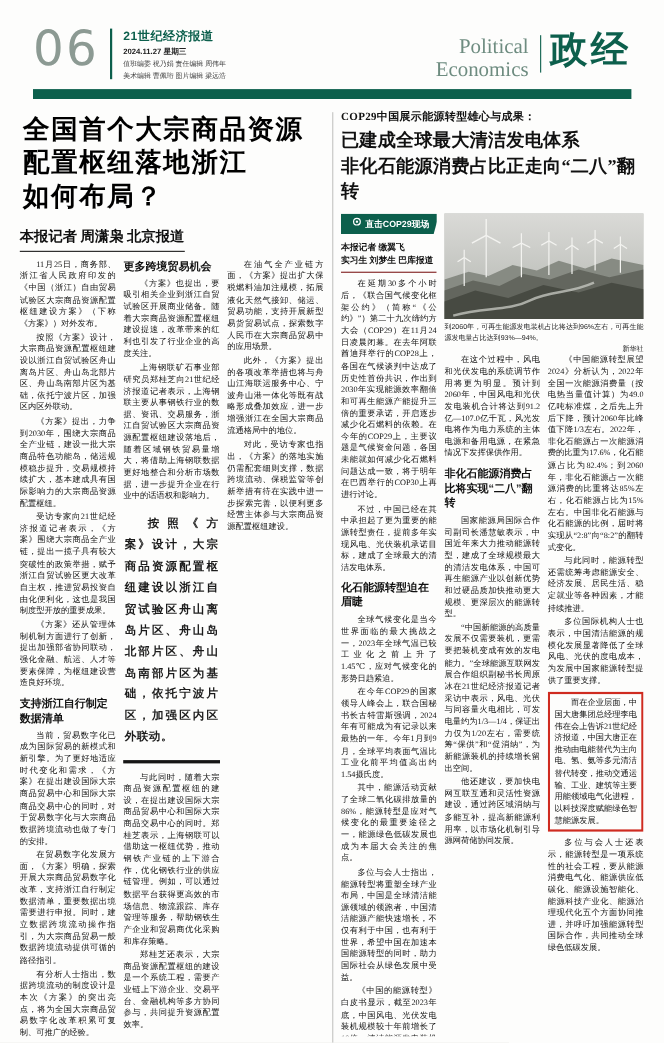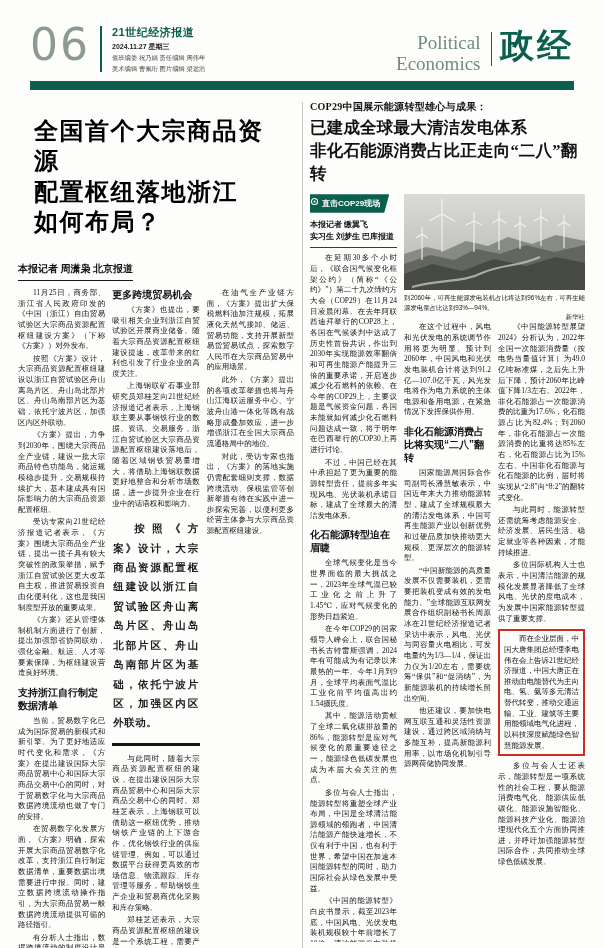--- a/index.html
+++ b/index.html
@@ -17,36 +17,36 @@
   .sec-en{font-size:19px;line-height:1.08;color:#6e8c80;text-align:right;padding-top:9px;}
   .sec-div{width:1.5px;height:34px;background:#0c5f4c;margin:8px 8px 0 10px;}
   .sec-cn{font-size:34px;font-weight:900;color:#0c5f4c;line-height:1;padding-top:5px;letter-spacing:3px;text-align:right;}
   .green-bar{height:9px;background:#0c5f4c;margin:7px 30px 0 30px;}
   
   main{display:flex;padding:10px 18px 0 18px;}
   .left-article{width:276px;flex:none;}
   .article-sep{width:1px;background:#c4c4c1;margin:2px 7px 0 8px;flex:none;}
   .right-article{flex:1;min-width:0;}
   
-  .lhead{font-size:24px;font-weight:900;line-height:1.26;letter-spacing:1.5px;color:#000;margin:16px;}
-  .lbyline{display:inline-block;font-size:10px;font-weight:700;margin-top:9px;padding-bottom:4px;border-bottom:1.5px solid #1a1a1a;}
+  .lhead{font-size:24px;font-weight:900;line-height:1.26;letter-spacing:1.5px;color:#000;margin:3px;}
+  .lbyline{display:inline-block;font-size:13px;font-weight:700;margin-top:9px;padding-bottom:4px;border-bottom:1.5px solid #1a1a1a;}
   .lcols{margin-top:7px;height:716px;column-count:3;column-gap:7px;column-fill:auto;
          font-size:7.5px;line-height:1.42;text-align:justify;overflow:hidden;}
   .para{margin:0 0 2px;text-indent:2em;}
   h3.sub{font-size:10px;font-family:"Liberation Sans",sans-serif;font-weight:900;margin:7px 0 4px;line-height:1.3;break-inside:avoid;text-align:left;}
   .pullquote{margin:6px 0 8px;padding:4px 1px 10px 1px;border-bottom:3px solid #161616;
              font-size:10.5px;line-height:1.85;font-weight:700;color:#1c1c1c;break-inside:avoid;text-indent:2em;letter-spacing:.5px;}
   
   .kicker{font-size:10px;font-weight:700;letter-spacing:.3px;line-height:1.3;}
   .rhead{font-size:16.5px;font-weight:900;line-height:1.4;margin:3px 0 0;letter-spacing:.2px;}
   .rbody{display:flex;gap:7px;margin-top:9px;position:relative;}
   .rcol{width:87px;flex:none;height:748px;overflow:hidden;font-size:7.5px;line-height:1.42;text-align:justify;}
   .rcol.pad{padding-top:128px;box-sizing:border-box;}
   .badge{display:inline-flex;align-items:center;gap:3px;background:#0c5f4c;color:#fff;font-size:8px;font-weight:700;
-         font-family:"Liberation Sans",sans-serif;padding:3px 9px 3px 0;white-space:nowrap;
+         font-family:"Liberation Sans",sans-serif;padding:3px 9px 3px 10px;white-space:nowrap;
          clip-path:polygon(0 0,100% 0,calc(100% - 5px) 100%,0 100%);}
   .rbyline{font-size:8px;font-weight:700;margin-top:6px;padding-bottom:4px;border-bottom:1px solid #7f1d1d;line-height:1.55;margin-bottom:5px;text-align:left;}
   .photo{position:absolute;top:0;left:94px;width:181px;margin:0;}
   .photo svg{display:block;width:181px;height:96px;background:#c3c5c0;}
   figcaption{font-size:6.4px;line-height:1.55;margin-top:3px;text-align:justify;font-family:"Liberation Sans",sans-serif;color:#222;}
   .photo-credit{font-size:6.4px;text-align:right;font-family:"Liberation Sans",sans-serif;color:#222;}
   .red-box{border:2.5px solid #cf2b20;padding:3px 4px;margin:5px 0;}
   .red-box .para{margin:0;}
 </style>
 </head>

